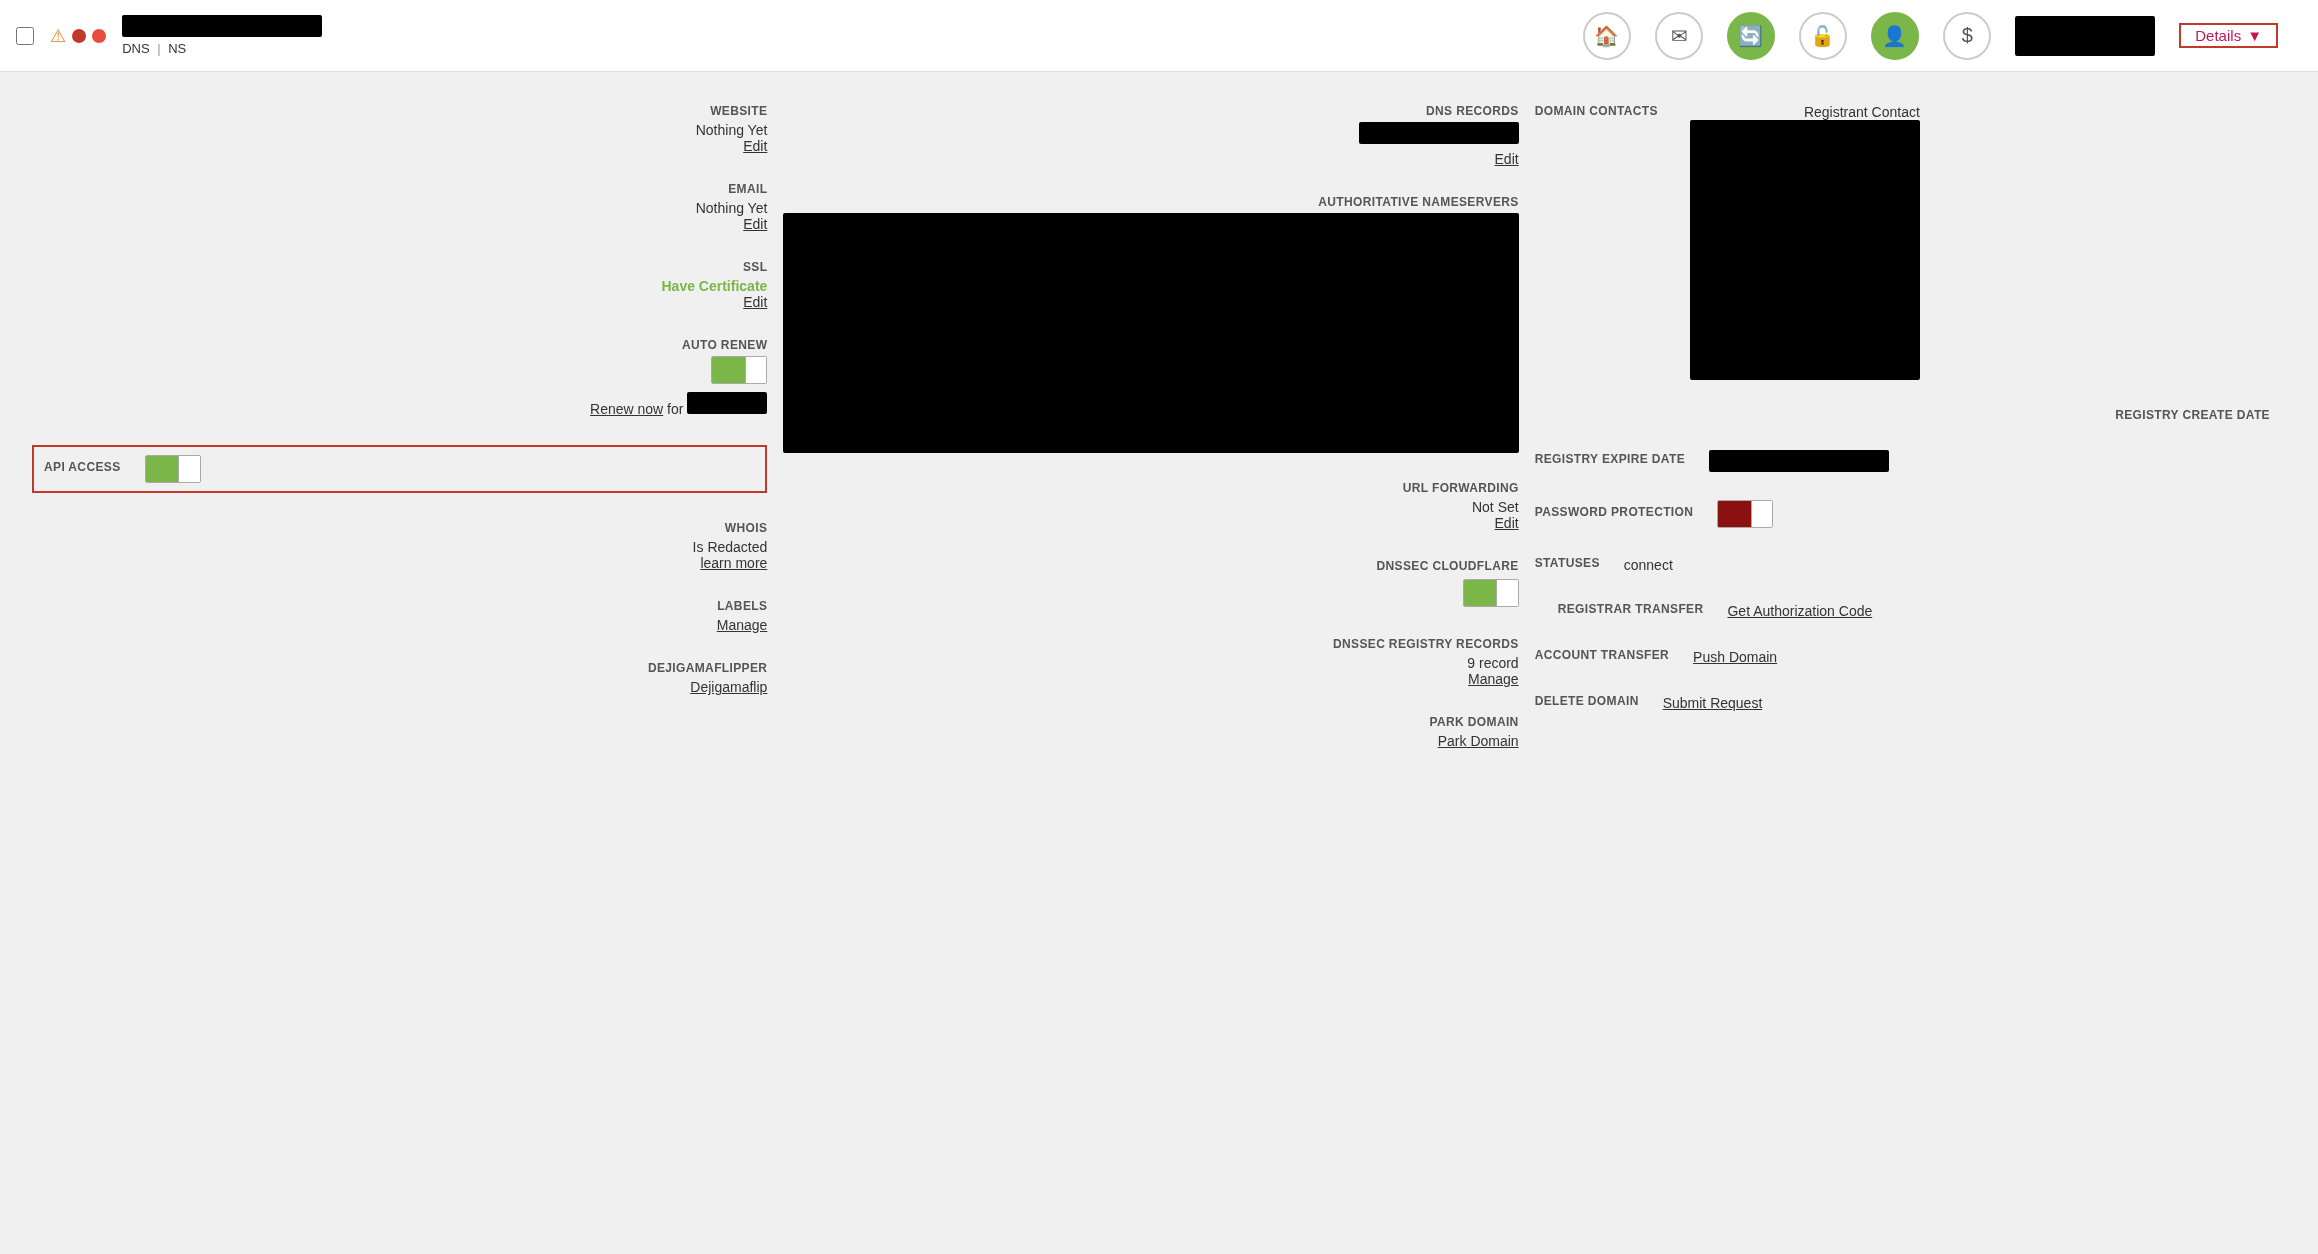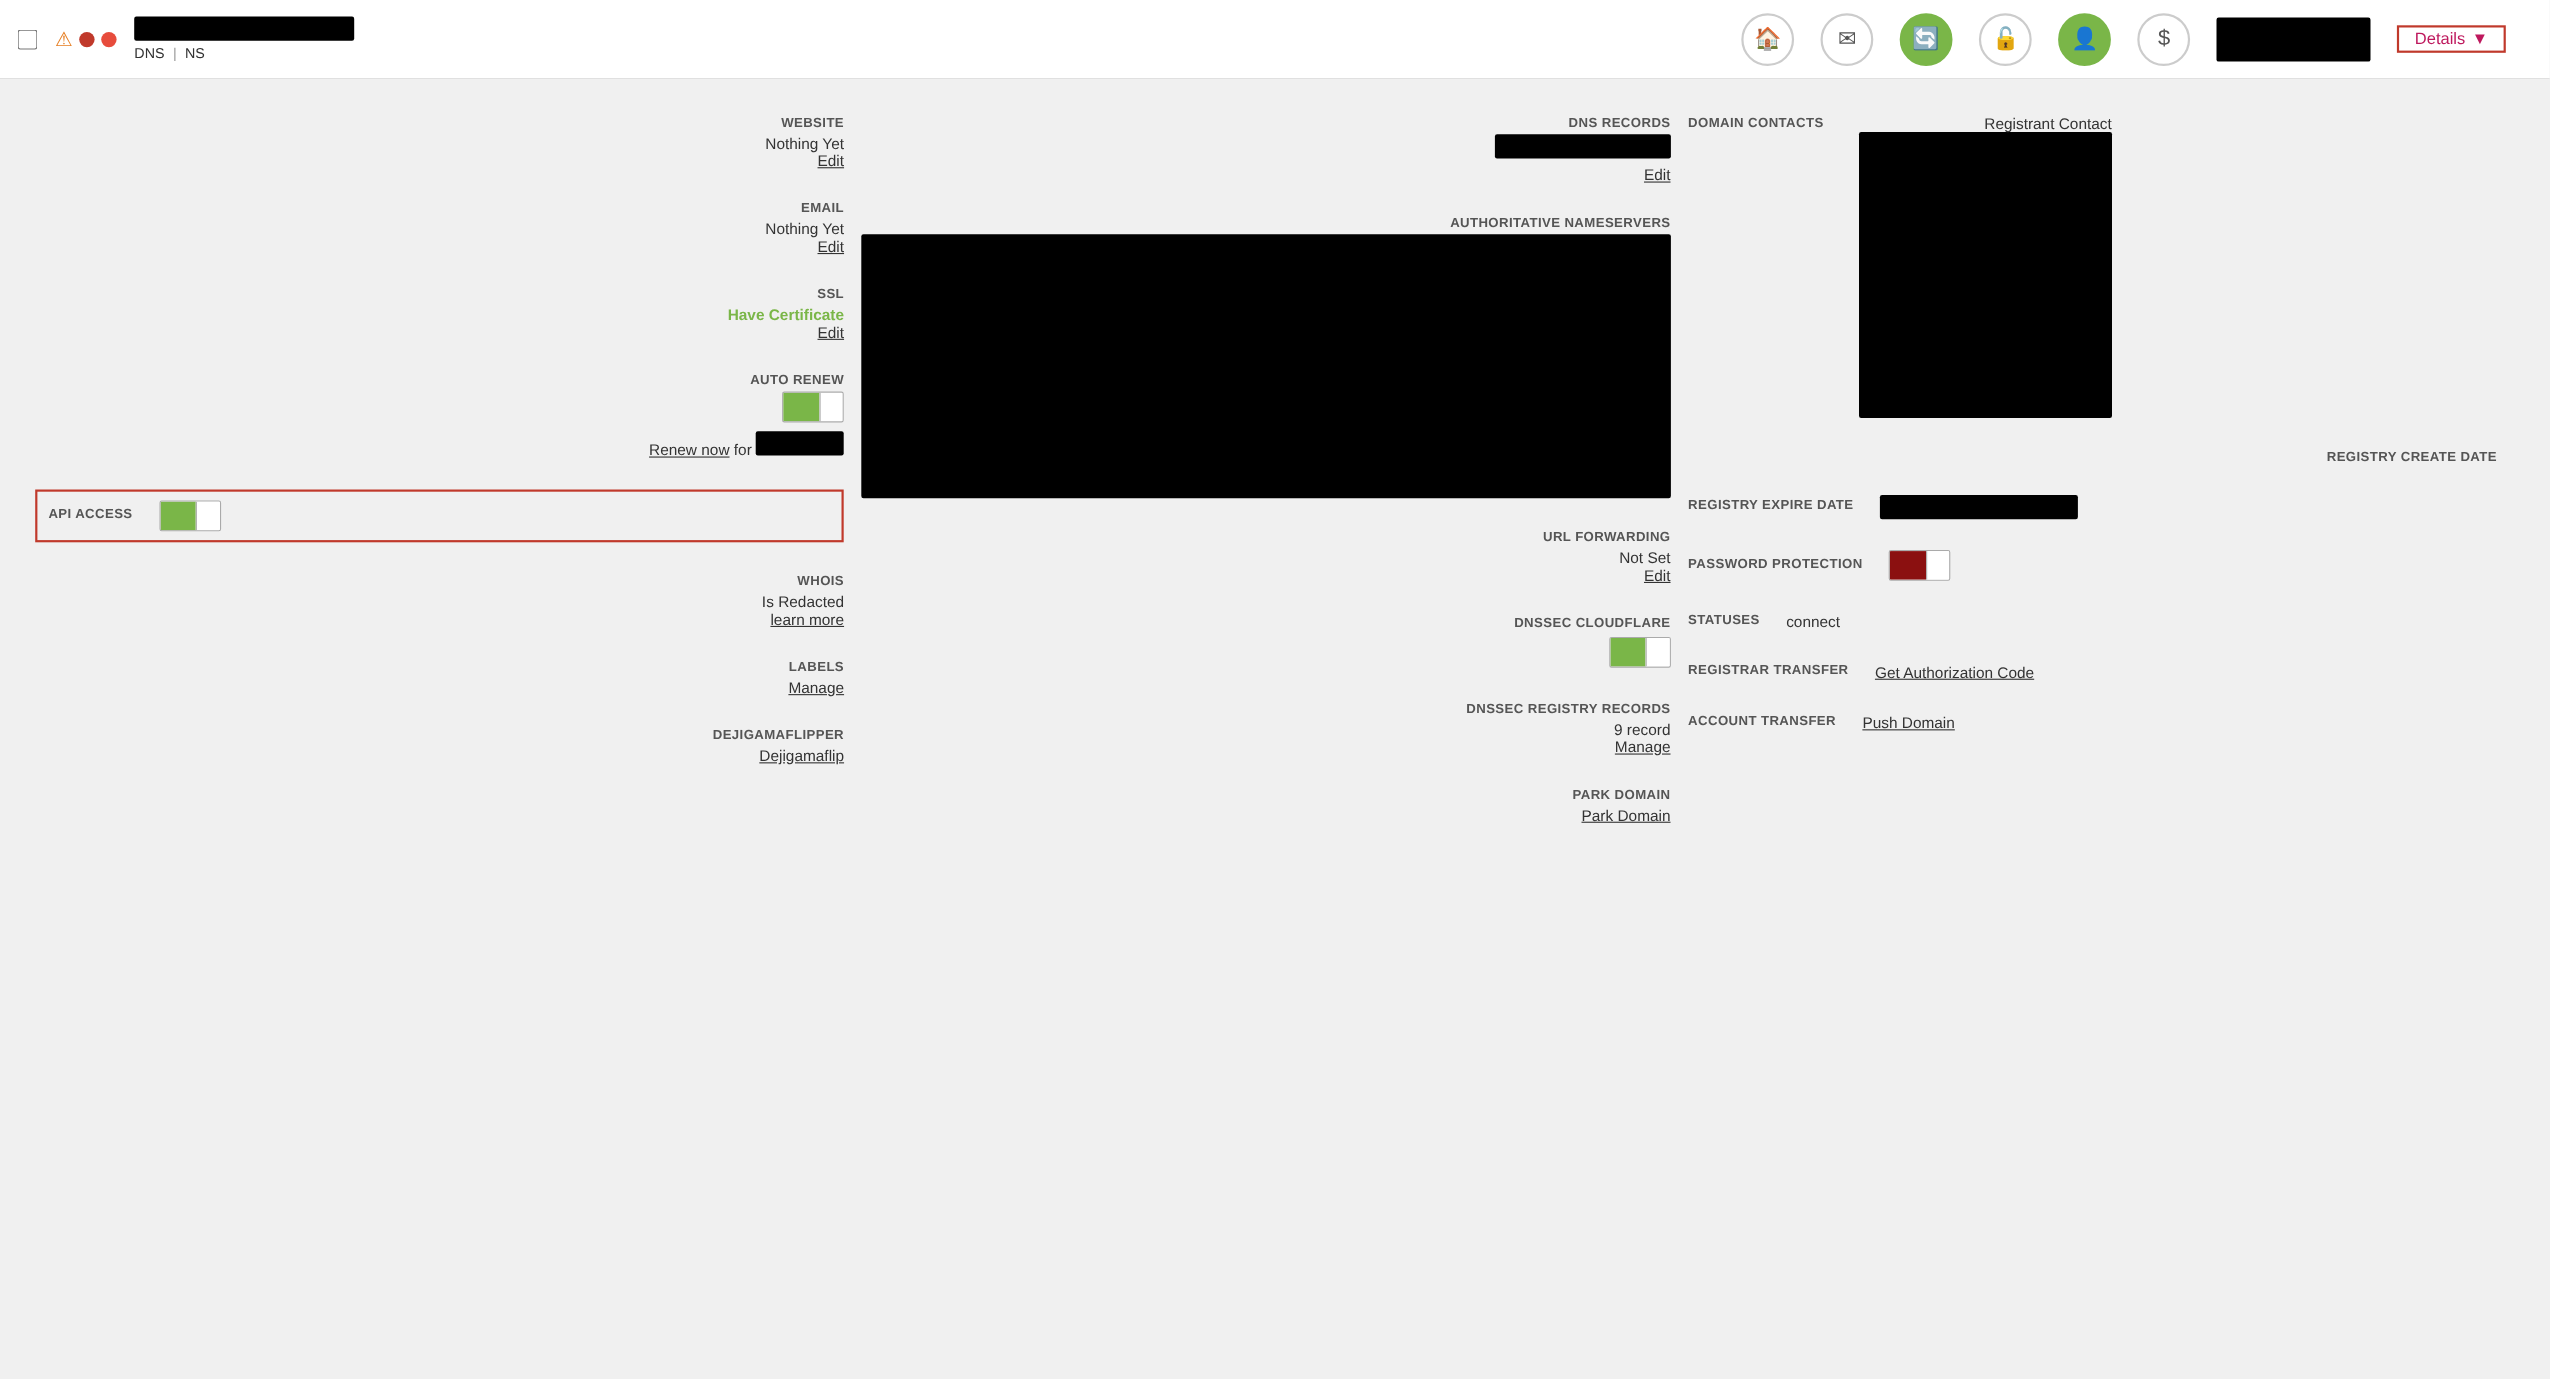--- a/index.html
+++ b/index.html
@@ -312,29 +312,35 @@
     </div>
 
     <div class="row">
       <div style="display:flex; gap:24px; align-items:center;">
         <div class="row-label">STATUSES</div>
         <span class="row-value">connect</span>
       </div>
     </div>
 
     <div class="row">
-      <div style="display:flex; gap:24px; align-items:center;">
+      <div style="display:flex; gap:24px; align-items:center;margin-left:23px;">
         <div class="row-label">REGISTRAR TRANSFER</div>
         <a class="row-link">Get Authorization Code</a>
       </div>
     </div>
 
     <div class="row">
       <div style="display:flex; gap:24px; align-items:center;">
         <div class="row-label">ACCOUNT TRANSFER</div>
         <a class="row-link">Push Domain</a>
       </div>
     </div>
 
+    <div class="row">
+      <div style="display:flex; gap:24px; align-items:center;">
+        <div class="row-label">DELETE DOMAIN</div>
+        <a class="row-link">Submit Request</a>
+      </div>
+    </div>
 
   </div>
 
 </div>
 
 </body></html>

